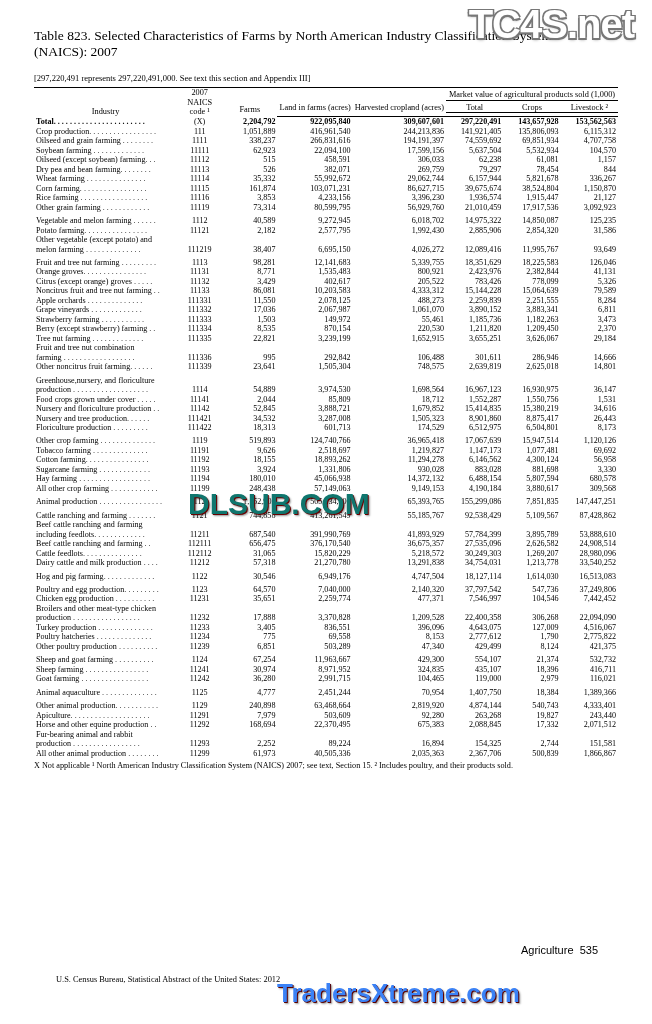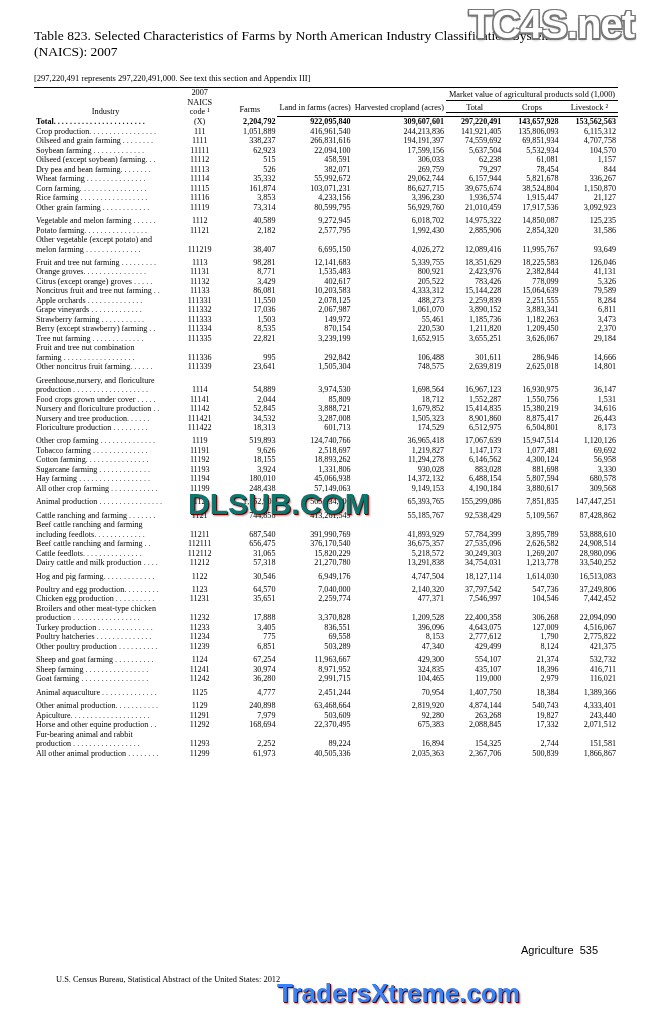--- a/index.html
+++ b/index.html
@@ -809,20 +809,21 @@
           <td class="c-num2">40,505,336</td>
           <td class="c-num3">2,035,363</td>
           <td class="c-num3">2,367,706</td>
           <td class="c-num4">500,839</td>
           <td class="c-num5">1,866,867</td>
         </tr>
       </tbody>
   </table>
 
   <div class="foot">
+    <p>X Not applicable ¹ North American Industry Classification System (NAICS) 2007; see text, Section 15. ² Includes poultry, and their products sold.</p>
   </div>
 
   <div class="wm-mid">DLSUB.COM</div>
 
   <div class="pagefoot">
     <div class="right">
       <span>Agriculture</span>&nbsp;&nbsp;<span>535</span>
     </div>
     <div class="left">U.S. Census Bureau, Statistical Abstract of the United States: 2012</div>
   </div>

